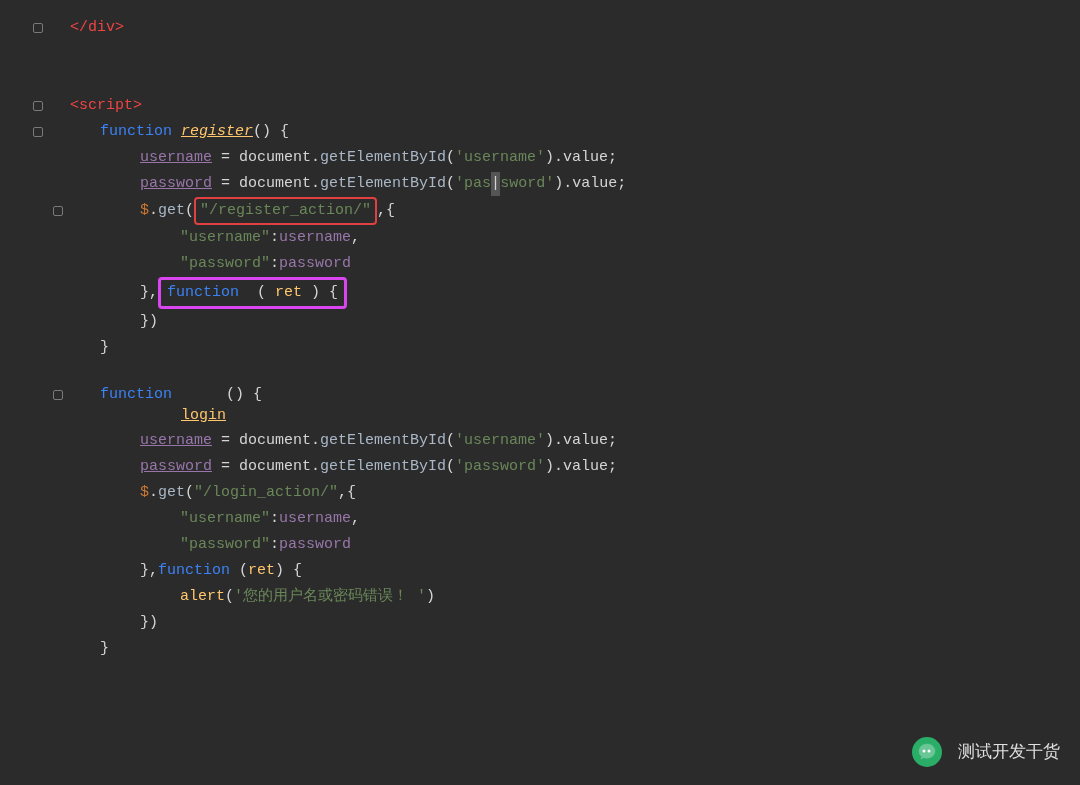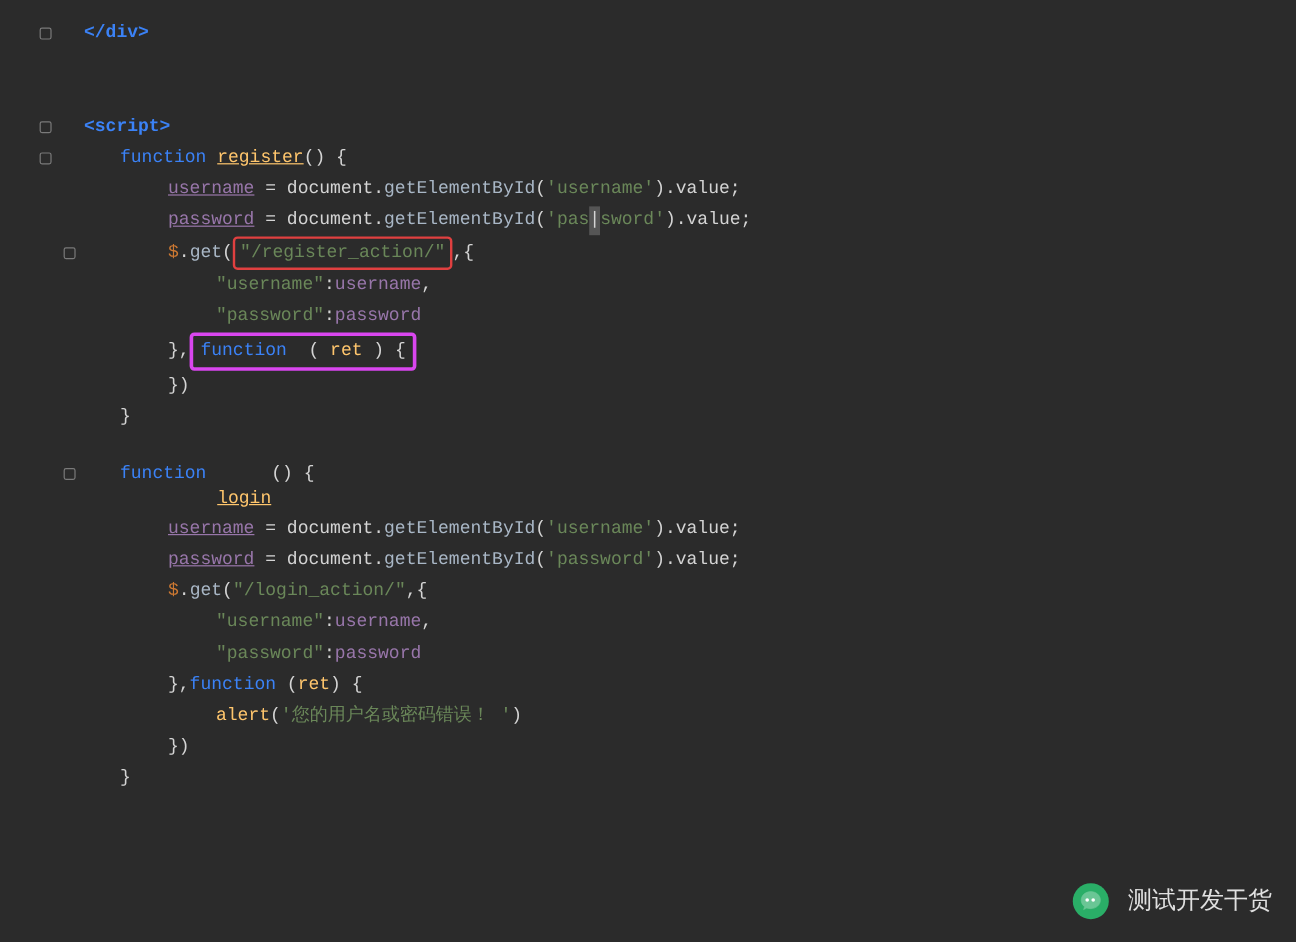--- a/index.html
+++ b/index.html
@@ -42,21 +42,21 @@
       width: 10px;
       height: 10px;
       border: 1.5px solid #7a7a7a;
       border-radius: 2px;
       display: inline-block;
       margin-right: 4px;
     }
 
     
     .c-default { color: #d4d4d4; }
-    .c-tag { color: #3b82f6; font-weight: bold; }
+    .c-tag { color: #ef4444; }
     .c-keyword { color: #3b82f6; }
     .c-function { color: #ffc66d; }
     .c-var { color: #9876aa; text-decoration: underline; text-decoration-color: #9876aa; }
     .c-var-plain { color: #9876aa; }
     .c-string { color: #6a8759; }
     .c-string-single { color: #6a8759; }
     .c-method { color: #a9b7c6; text-align: right; }
     .c-dollar { color: #cc7832; }
     .c-ret { color: #ffc66d; }
     .c-alert { color: #ffc66d; }
@@ -77,21 +77,21 @@
 
     
     .watermark {
       position: absolute;
       bottom: 18px;
       right: 20px;
       display: flex;
       align-items: center;
       gap: 16px;
       color: #e0e0e0;
-      font-size: 20px;
+      font-size: 17px;
       font-family: sans-serif;
     }
 
     .wechat-icon {
       width: 30px;
       height: 30px;
       background: #2aae67;
       border-radius: 50%;
       display: flex;
       align-items: center;
@@ -120,21 +120,21 @@
         <span class="gutter-dot"></span>
       </div>
     <span class="c-tag">&lt;script&gt;</span>
   </div>
 
   <div class="line" style="padding-left:40px;">
     <div class="gutter">
         <span class="gutter-dot"></span>
       </div>
     <span class="c-keyword">function&nbsp;</span>
-    <span class="c-function" style="text-decoration: underline; text-decoration-color: #ffc66d;">register</span>
+    <span class="c-function" style="text-decoration: underline; text-decoration-color: #ffc66d; font-style: italic;">register</span>
     <span class="c-default">() {</span>
   </div>
 
   <div class="line" style="padding-left:80px;">
     <span class="c-var">username</span>
     <span class="c-default">&nbsp;= document.</span>
     <span class="c-method">getElementById</span>
     <span class="c-default">(</span>
     <span class="c-string-single">'username'</span>
     <span class="c-default">).value;</span>

